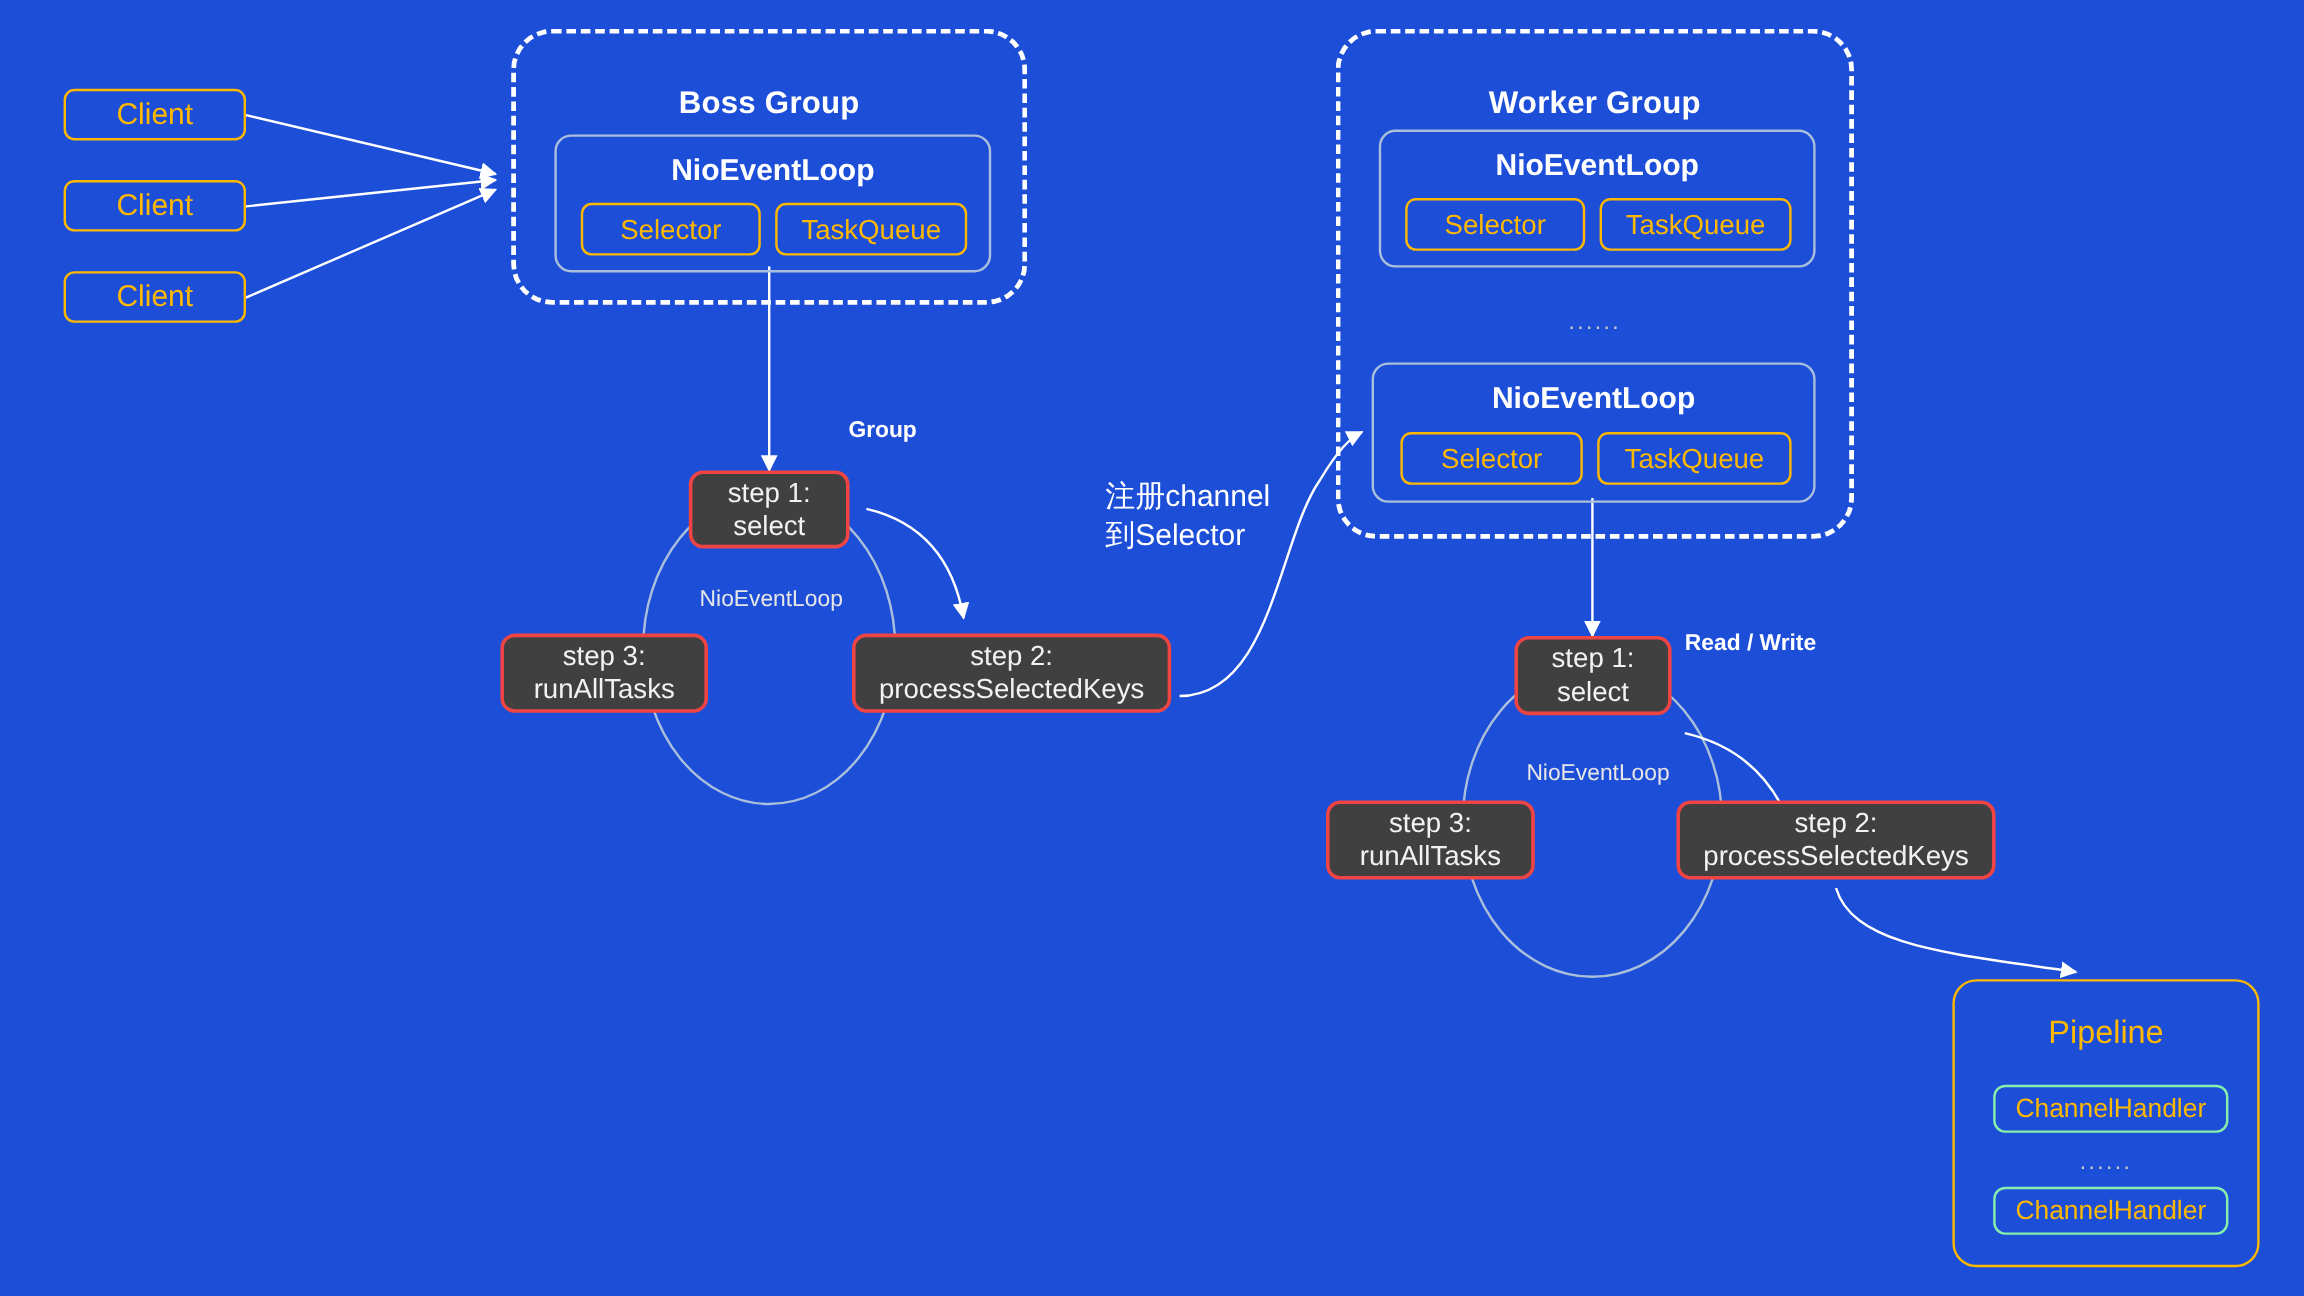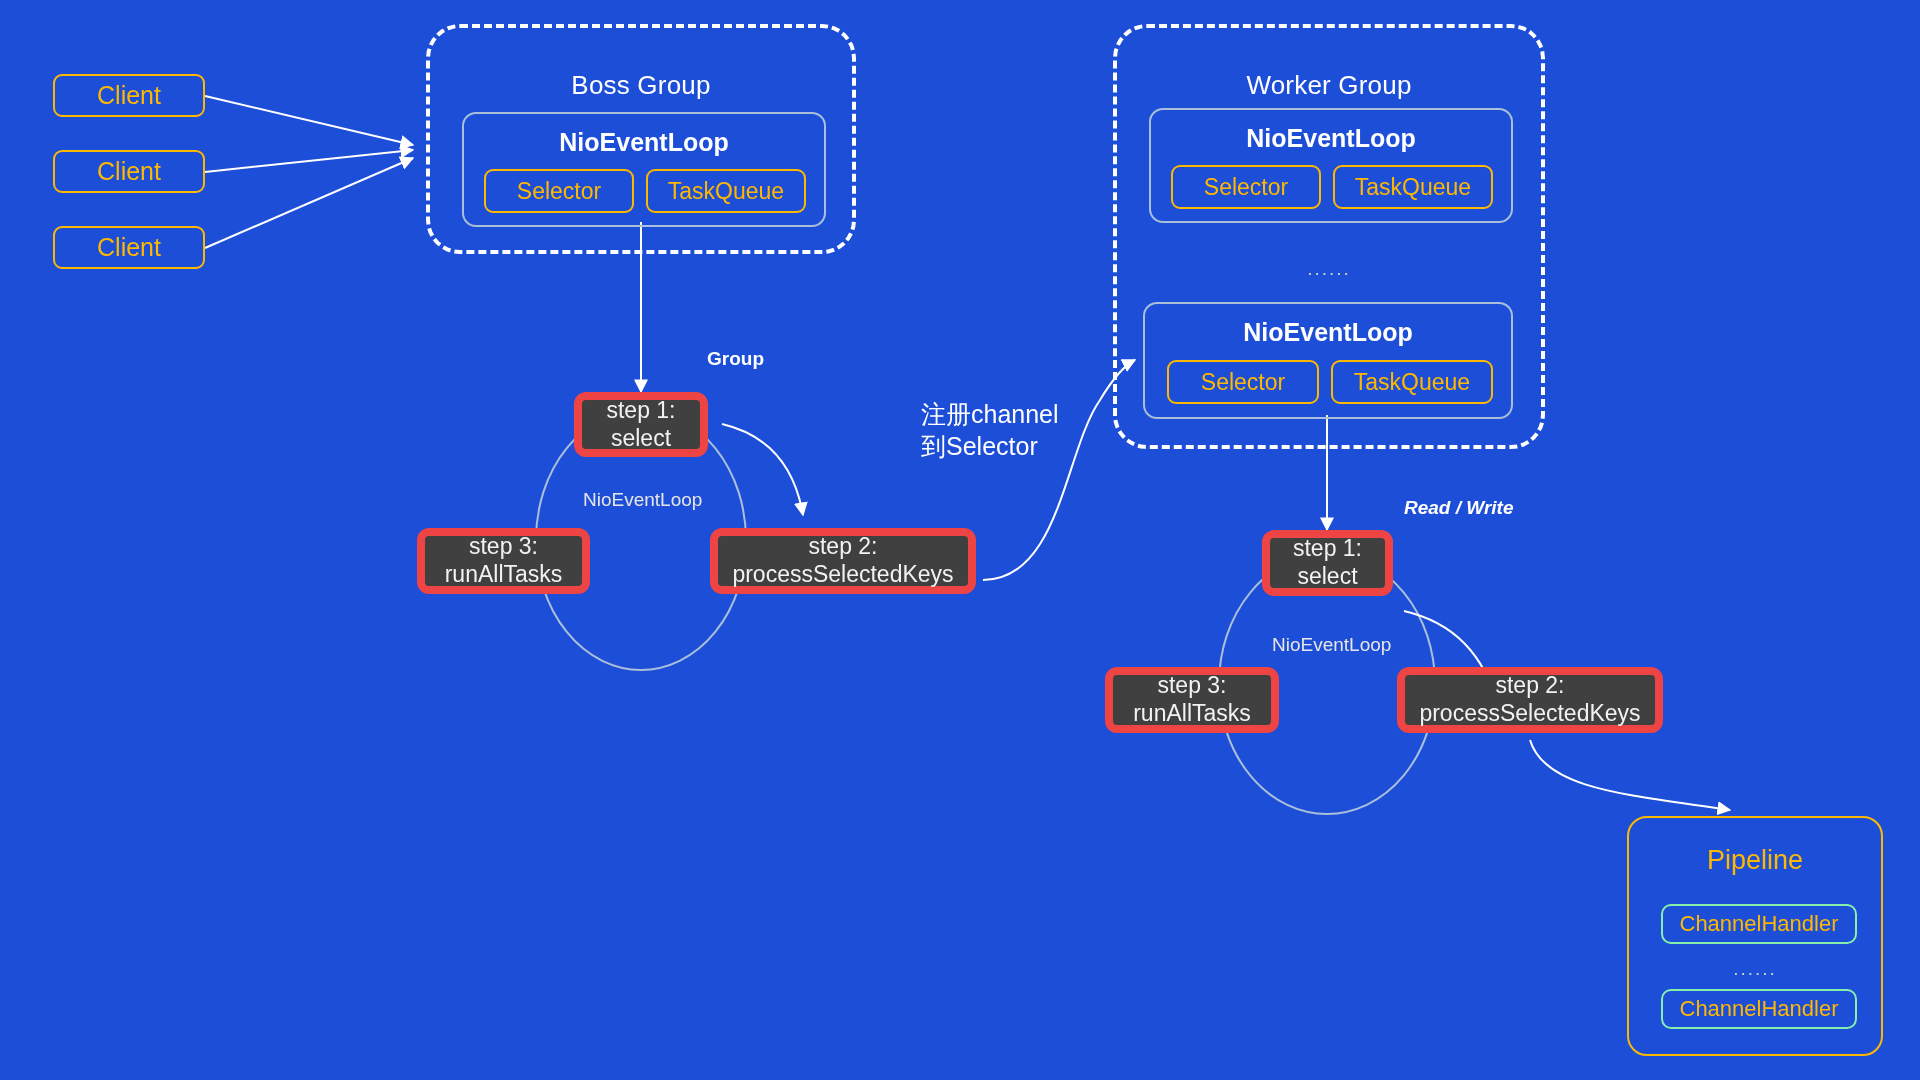--- a/index.html
+++ b/index.html
@@ -54,21 +54,21 @@
     border: 4px dashed #FFFFFF;
     border-radius: 34px;
   }
   .group-title {
     position: absolute;
     left: 0;
     width: 100%;
     text-align: center;
     color: #FFFFFF;
     font-size: 26px;
-    font-weight: normal;
+    font-weight: bold;
     letter-spacing: 0.2px;
   }
 
   
   .nel-box {
     position: absolute;
     box-sizing: border-box;
     border: 2px solid #A9BFDB;
     border-radius: 14px;
   }
@@ -92,21 +92,21 @@
     font-size: 23px;
     display: flex;
     align-items: center;
     justify-content: center;
   }
 
   
   .step-box {
     position: absolute;
     box-sizing: border-box;
-    border: 8px solid #ef4444;
+    border: 3px solid #ef4444;
     border-radius: 12px;
     background: #404040;
     color: #F2F2F2;
     font-size: 23px;
     display: flex;
     align-items: center;
     justify-content: center;
     text-align: center;
     white-space: pre-line;
     line-height: 1.2;
@@ -251,21 +251,21 @@
 
   <div class="step-box" style="left:710px; top:528px; width:266px; height:66px;">step 2:
 processSelectedKeys</div>
 
   <div class="step-box" style="left:417px; top:528px; width:173px; height:66px;">step 3:
 runAllTasks</div>
 
   <div class="label label-cn" style="left:921px; top:398px;">注册channel
 到Selector</div>
 
-  <div class="label label-bold" style="left:1404px; top:497px;font-style:italic;">Read / Write</div>
+  <div class="label label-bold" style="left:1404px; top:526px;">Read / Write</div>
 
   <div class="step-box" style="left:1262px; top:530px; width:131px; height:66px;">step 1:
 select</div>
 
   <div class="label label-cycle" style="left:1272px; top:634px;">NioEventLoop</div>
 
   <div class="step-box" style="left:1397px; top:667px; width:266px; height:66px;">step 2:
 processSelectedKeys</div>
 
   <div class="step-box" style="left:1105px; top:667px; width:174px; height:66px;">step 3:

